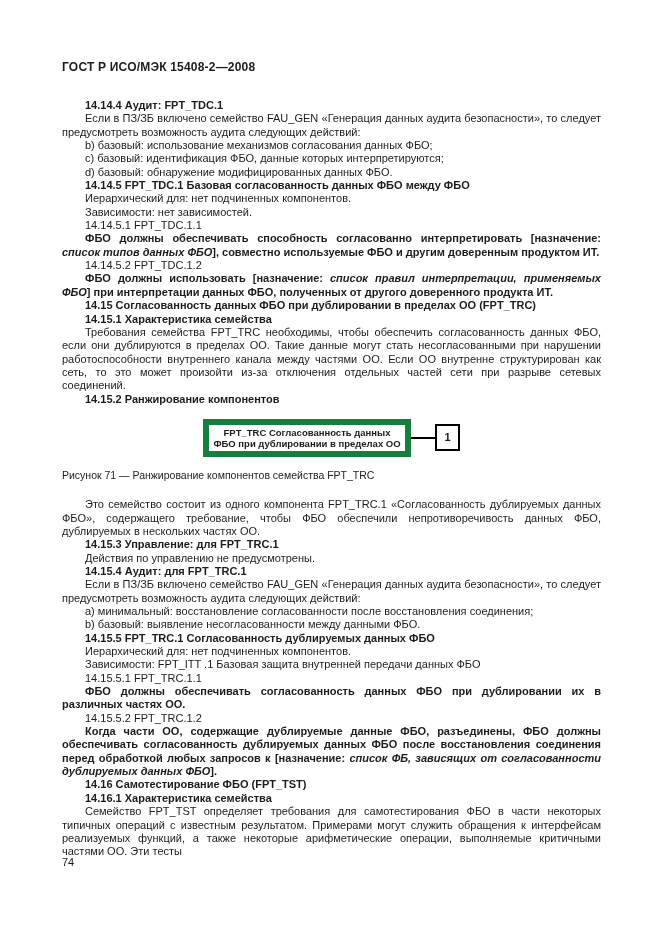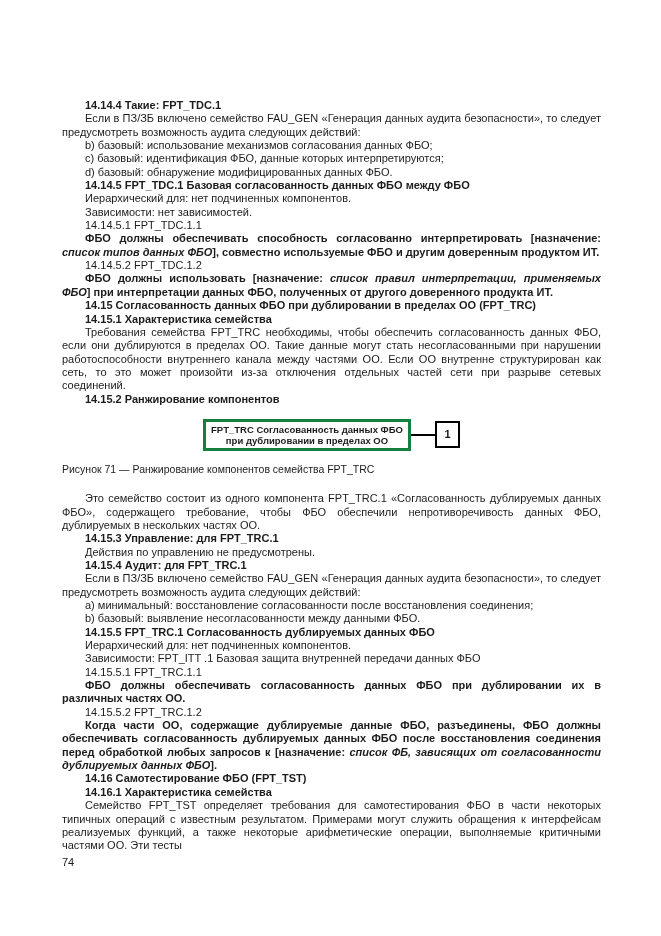--- a/index.html
+++ b/index.html
@@ -29,21 +29,21 @@
     line-height: 13.35px;
     text-align: justify;
   }
   .page-body p { margin: 0; text-indent: 23px; }
   .page-body p.h { font-weight: bold; }
   .page-body p.req { font-weight: bold; }
   .page-body p.req i { font-style: italic; }
   .fig-wrap { margin-top: 13px; text-indent: 0; }
   .fig-row { display: flex; justify-content: center; align-items: center; }
   .fig-box {
-    border: 3px solid #15803d;
+    border: 6px solid #15803d;
     font-weight: bold;
     font-size: 9.5px;
     line-height: 11px;
     text-align: center;
     padding: 2px 4px;
     width: 208px;
     box-sizing: border-box;
   }
   .fig-line { width: 24px; height: 2px; background: #000; }
   .fig-num {
@@ -68,23 +68,24 @@
     left: 62px;
     top: 856px;
     font-size: 11px;
   }
 </style>
 </head>
 <body>
 
 <div class="page">
 
+  <div class="running-header">ГОСТ Р ИСО/МЭК 15408-2—2008</div>
 
   <div class="page-body">
-    <p class="h">14.14.4 Такие: FPT_TDC.1</p>
+    <p class="h">14.14.4 Аудит: FPT_TDC.1</p>
     <p>Если в ПЗ/ЗБ включено семейство FAU_GEN «Генерация данных аудита безопасности», то следует предусмотреть возможность аудита следующих действий:</p>
     <p>b) базовый: использование механизмов согласования данных ФБО;</p>
     <p>c) базовый: идентификация ФБО, данные которых интерпретируются;</p>
     <p>d) базовый: обнаружение модифицированных данных ФБО.</p>
     <p class="h">14.14.5 FPT_TDC.1 Базовая согласованность данных ФБО между ФБО</p>
     <p>Иерархический для: нет подчиненных компонентов.</p>
     <p>Зависимости: нет зависимостей.</p>
     <p>14.14.5.1 FPT_TDC.1.1</p>
     <p class="req"><span>ФБО должны обеспечивать способность согласованно интерпретировать [назначение: </span><i>список типов данных ФБО</i><span>], совместно используемые ФБО и другим доверенным продуктом ИТ.</span></p>
     <p>14.14.5.2 FPT_TDC.1.2</p>

